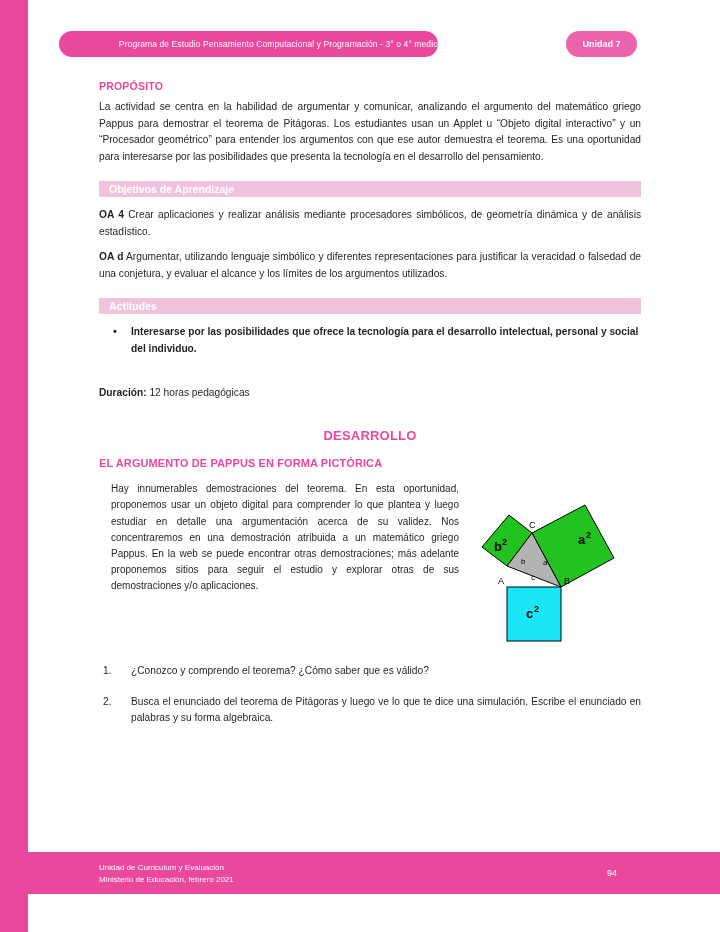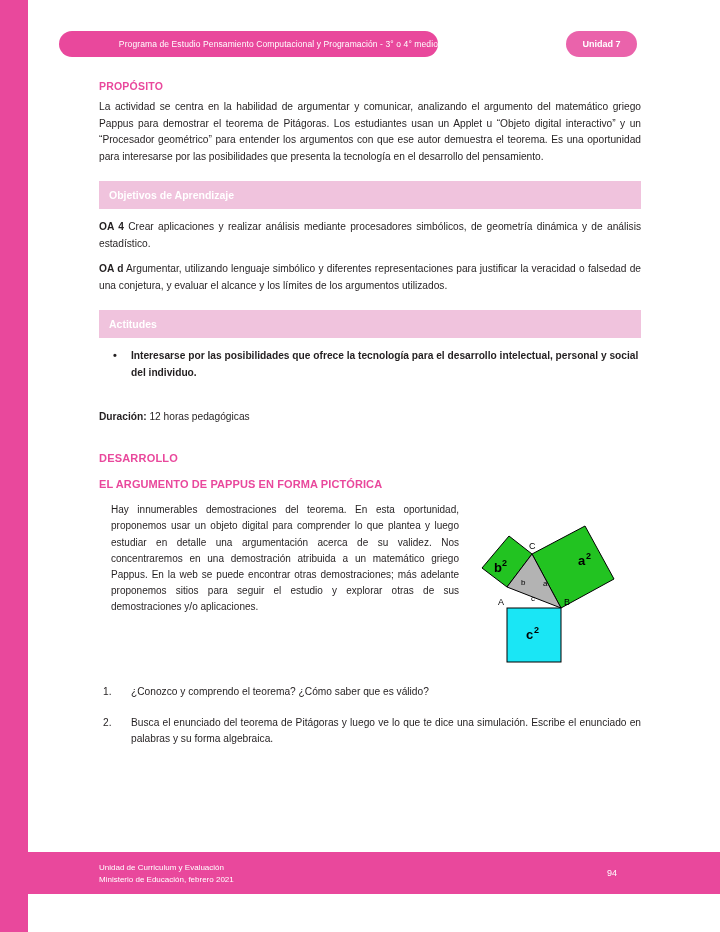--- a/index.html
+++ b/index.html
@@ -88,21 +88,21 @@
   }
   p.body-text {
     font-size: 10.2px;
     line-height: 1.62;
     color: #231f20;
     margin: 0 0 10px 0;
     text-align: justify;
   }
   .pink-band {
     background: #f0c3dd;
-    height: 28px;
+    height: 16px;
     display: flex;
     align-items: center;
     padding-left: 10px;
     margin: 16px 0 10px 0;
   }
   .pink-band span {
     color: #ffffff;
     font-size: 10.5px;
     font-weight: bold;
   }
@@ -136,24 +136,25 @@
     font-size: 11px;
   }
   .duration {
     font-size: 10.2px;
     color: #231f20;
     margin: 2px 0 0 0;
   }
   .duration b { font-weight: bold; }
   h2.desarrollo {
     color: #e9489c;
-    font-size: 11px;
+    font-size: 13px;
     font-weight: bold;
     margin: 30px 0 14px 0;
     letter-spacing: 0.2px;
+    text-align: center;
   }
   h3.subtitle {
     color: #e9489c;
     font-size: 11px;
     font-weight: bold;
     margin: 0 0 11px 0;
     letter-spacing: 0.1px;
   }
   .dev-wrap {
     position: relative;

